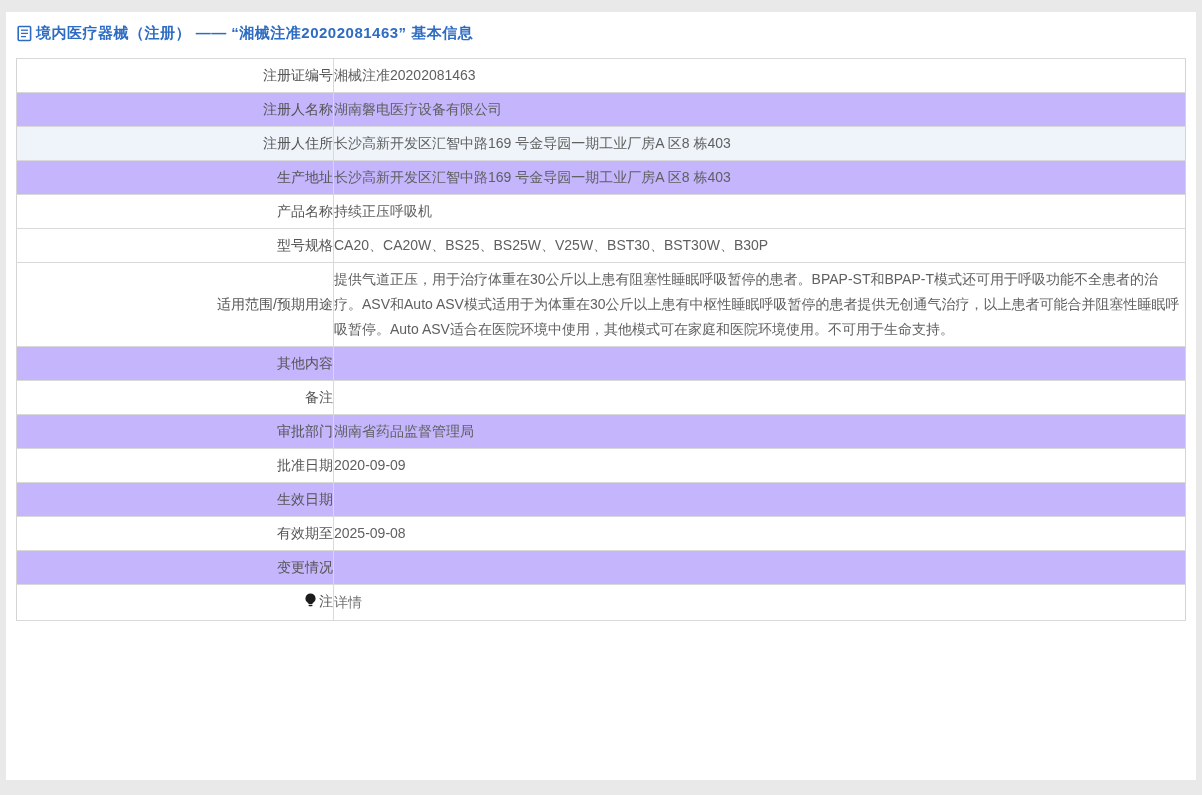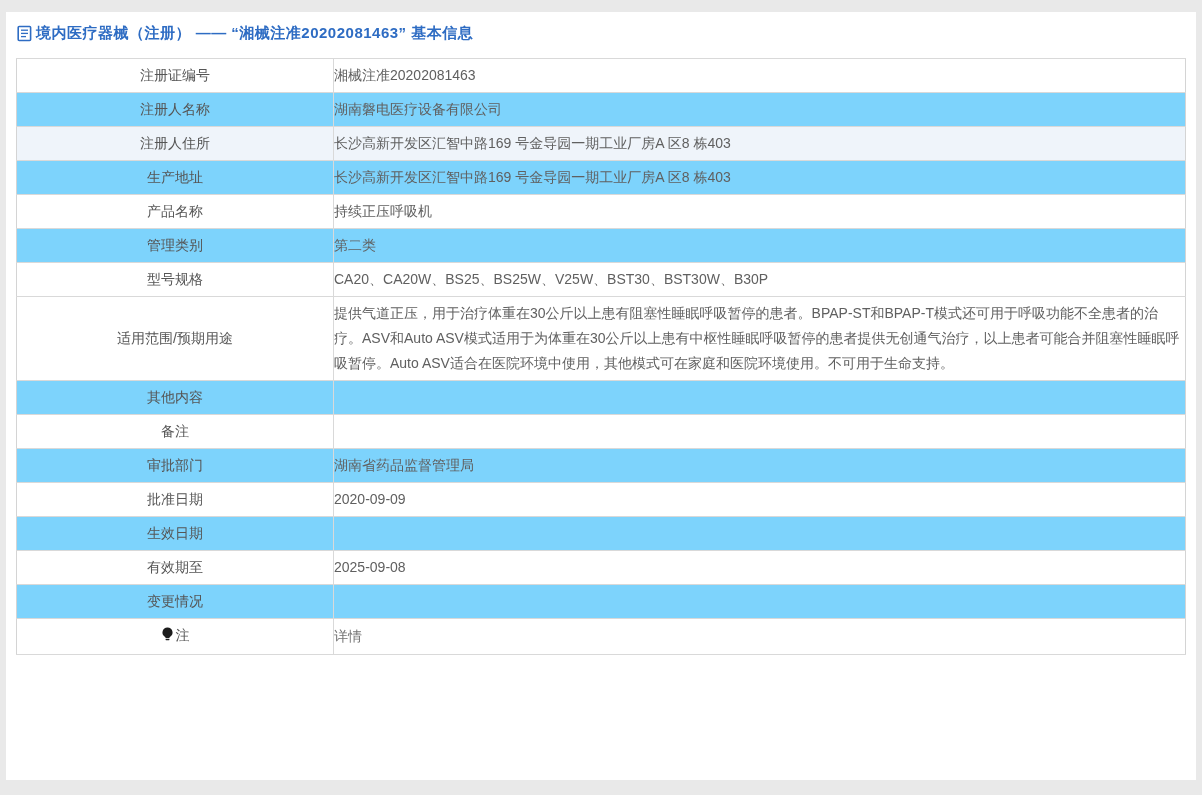--- a/index.html
+++ b/index.html
@@ -43,32 +43,32 @@
     border-top: 1px solid #d9d9d9;
     border-bottom: 1px solid #d9d9d9;
     font-size: 14px;
     line-height: 25px;
     padding: 4px 0;
     vertical-align: middle;
     word-break: break-all;
   }
   td.label-cell {
     width: 317px;
-    text-align: center;
+    text-align: right;
     padding-right: 7px;
     color: #555555;
     border-right: 1px solid #d9d9d9;
     height: 33px;
   }
   td.value-cell {
     color: #606060;
     padding-left: 13px;
     padding-right: 14px;
   }
-  tr.row-even { background: #7dd3fc; padding-left: 11px; }
+  tr.row-even { background: #c4b5fd; padding-left: 11px; }
   tr.row-odd  { background: #ffffff; }
   tr.row-highlight { background: #eff4fa !important; }
 
   .bulb-icon { display: inline-block; vertical-align: -2px; margin-right: 2px; }
 
   a.detail-link {
     color: #737373;
     text-decoration: none;
     cursor: pointer;
   }
@@ -109,24 +109,20 @@
   <tr class="row-even">
     <td class="label-cell">生产地址</td>
     <td class="value-cell">长沙高新开发区汇智中路169 号金导园一期工业厂房A 区8 栋403</td>
   </tr>
 
   <tr class="row-odd">
     <td class="label-cell">产品名称</td>
     <td class="value-cell">持续正压呼吸机</td>
   </tr>
 
-  <tr class="row-even">
-    <td class="label-cell">管理类别</td>
-    <td class="value-cell">第二类</td>
-  </tr>
 
   <tr class="row-odd">
     <td class="label-cell">型号规格</td>
     <td class="value-cell">CA20、CA20W、BS25、BS25W、V25W、BST30、BST30W、B30P</td>
   </tr>
 
 
   <tr class="row-odd">
     <td class="label-cell">适用范围/预期用途</td>
     <td class="value-cell">提供气道正压，用于治疗体重在30公斤以上患有阻塞性睡眠呼吸暂停的患者。BPAP-ST和BPAP-T模式还可用于呼吸功能不全患者的治疗。ASV和Auto ASV模式适用于为体重在30公斤以上患有中枢性睡眠呼吸暂停的患者提供无创通气治疗，以上患者可能合并阻塞性睡眠呼吸暂停。Auto ASV适合在医院环境中使用，其他模式可在家庭和医院环境使用。不可用于生命支持。</td>

